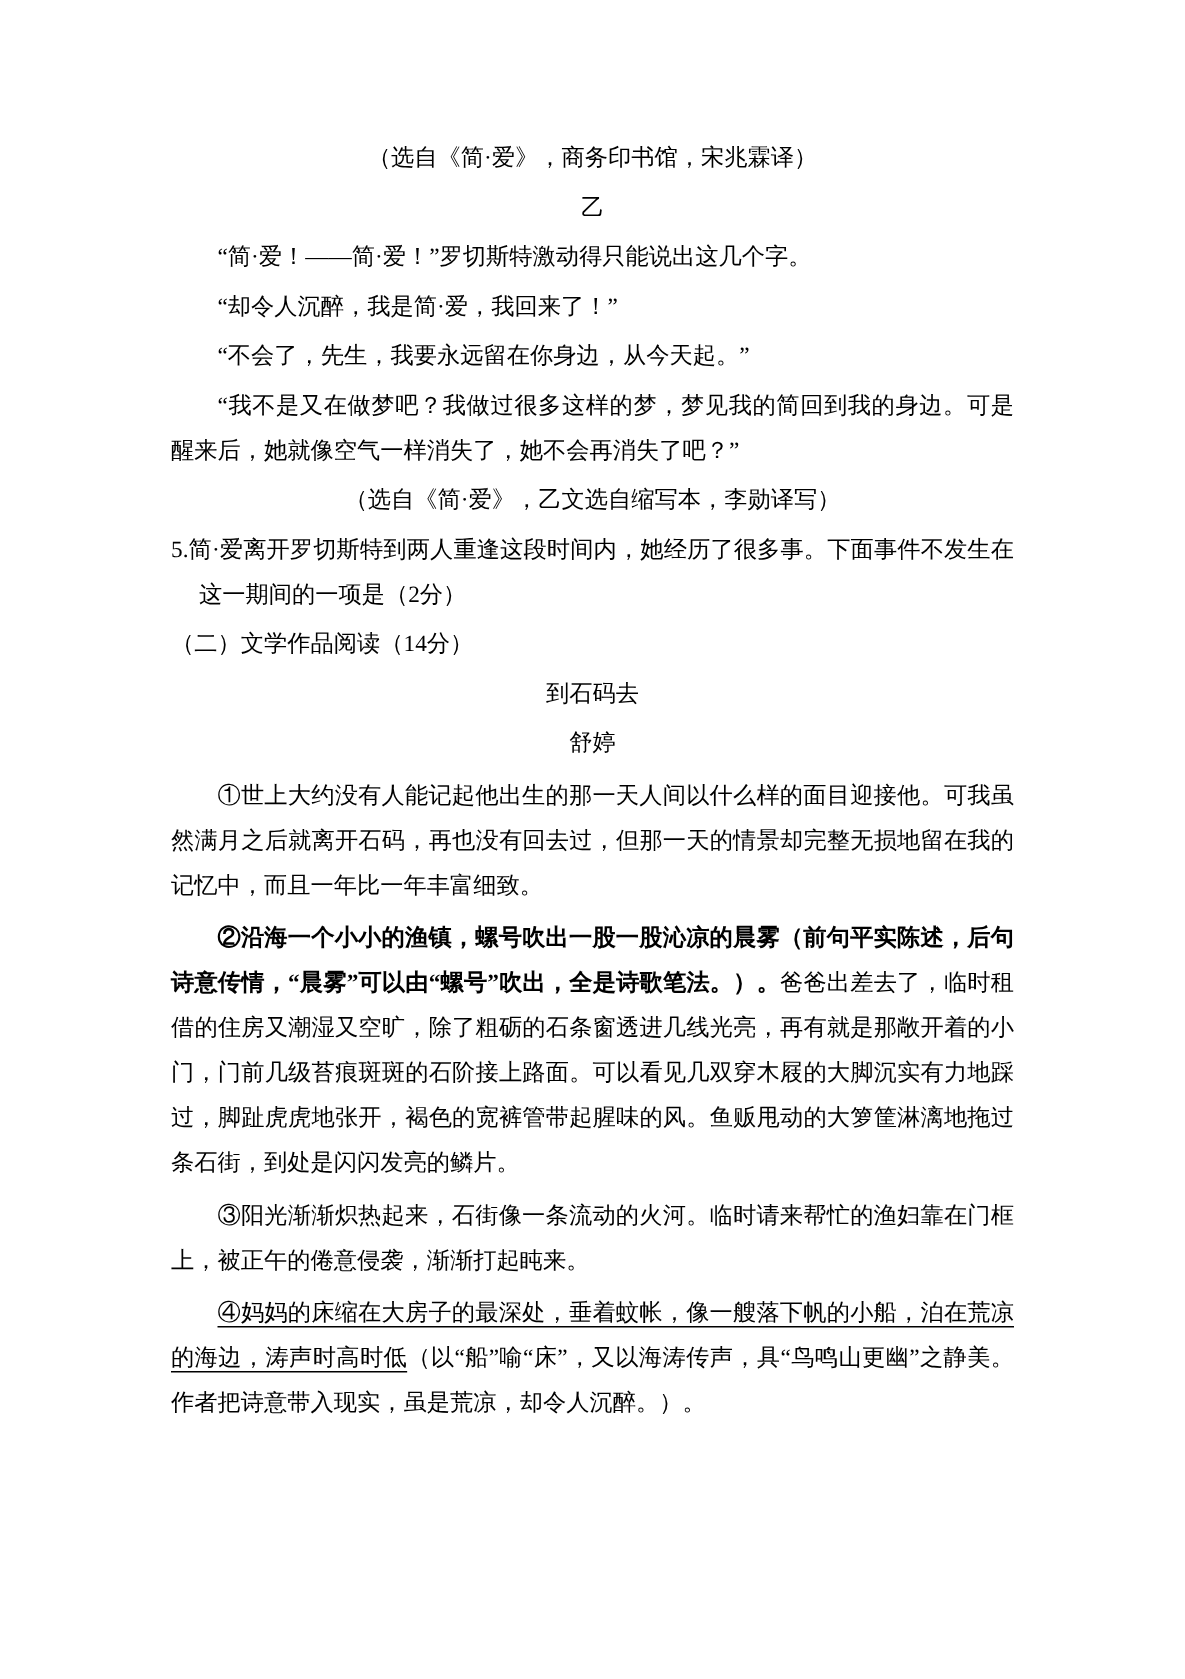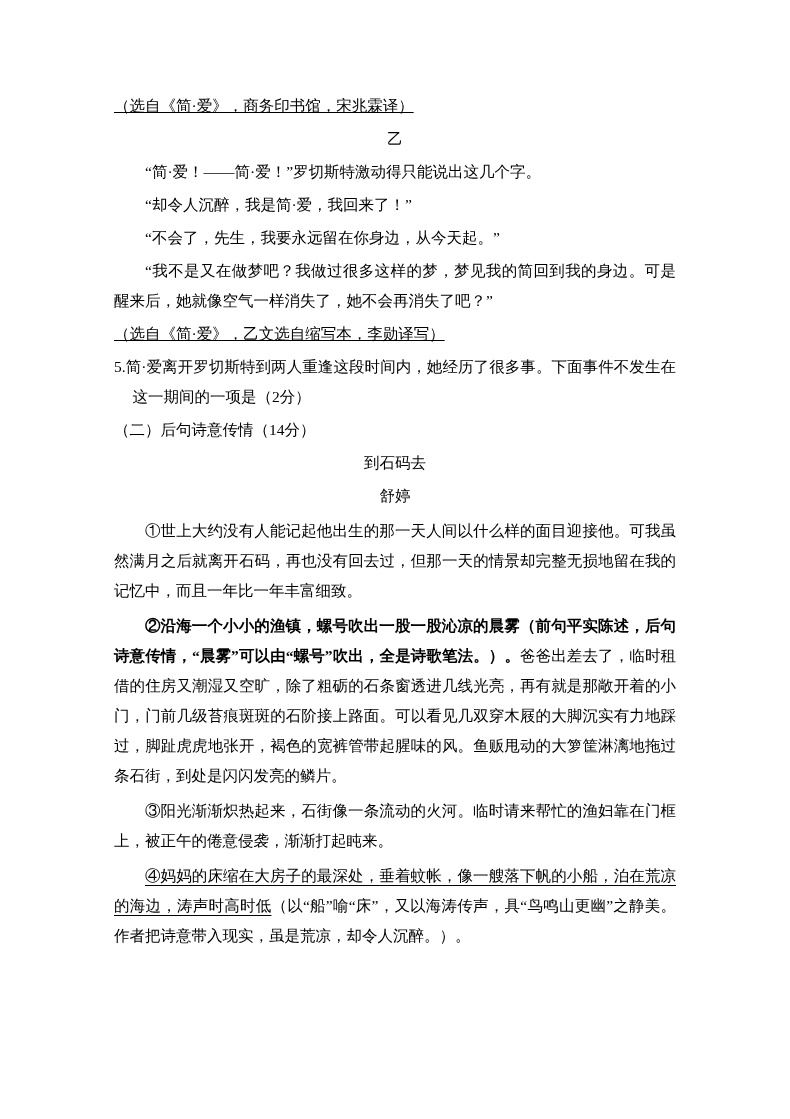--- a/index.html
+++ b/index.html
@@ -18,21 +18,21 @@
       background: #ffffff;
       overflow: hidden;
       font-size: 15.5px;
       line-height: 30px;
     }
     p {
       margin: 3px 0;
       text-align: justify;
     }
     .indent { text-indent: 2em; }
-    .right  { text-align: left; text-decoration: underline; }
+    .right  { text-align: center; }
     .center { text-align: center; text-indent: 0; }
     .q4 { padding-left: 1.2em; text-indent: -1.2em; }
     .q5 { padding-left: 2em;   text-indent: -2em; }
     .essay p { margin: 5px 0; }
     .bold { font-weight: bold; margin-top: 24px; }
     .bold-underline {
       font-weight: normal;
       text-decoration: underline;
       text-underline-offset: 4px;
     }
@@ -47,21 +47,21 @@
   <p class="center">乙</p>
 
   <p class="indent">“简·爱！——简·爱！”罗切斯特激动得只能说出这几个字。</p>
   <p class="indent">“却令人沉醉，我是简·爱，我回来了！”</p>
   <p class="indent">“不会了，先生，我要永远留在你身边，从今天起。”</p>
   <p class="indent">“我不是又在做梦吧？我做过很多这样的梦，梦见我的简回到我的身边。可是醒来后，她就像空气一样消失了，她不会再消失了吧？”</p>
   <p class="right">（选自《简·爱》，乙文选自缩写本，李勋译写）</p>
 
   <p class="q4">5.简·爱离开罗切斯特到两人重逢这段时间内，她经历了很多事。下面事件不发生在这一期间的一项是（2分）</p>
 
-  <p>（二）后句诗意传情（14分）</p>
+  <p>（二）文学作品阅读（14分）</p>
 
   <p class="center">到石码去</p>
   <p class="center">舒婷</p>
 
   <div class="essay">
     <p class="indent">①世上大约没有人能记起他出生的那一天人间以什么样的面目迎接他。可我虽然满月之后就离开石码，再也没有回去过，但那一天的情景却完整无损地留在我的记忆中，而且一年比一年丰富细致。</p>
 
     <p class="indent"><span class="bold">②沿海一个小小的渔镇，螺号吹出一股一股沁凉的晨雾（前句平实陈述，后句诗意传情，“晨雾”可以由“螺号”吹出，全是诗歌笔法。）。</span><span>爸爸出差去了，临时租借的住房又潮湿又空旷，除了粗砺的石条窗透进几线光亮，再有就是那敞开着的小门，门前几级苔痕斑斑的石阶接上路面。可以看见几双穿木屐的大脚沉实有力地踩过，脚趾虎虎地张开，褐色的宽裤管带起腥味的风。鱼贩甩动的大箩筐淋漓地拖过条石街，到处是闪闪发亮的鳞片。</span></p>
 
     <p class="indent">③阳光渐渐炽热起来，石街像一条流动的火河。临时请来帮忙的渔妇靠在门框上，被正午的倦意侵袭，渐渐打起盹来。</p>

